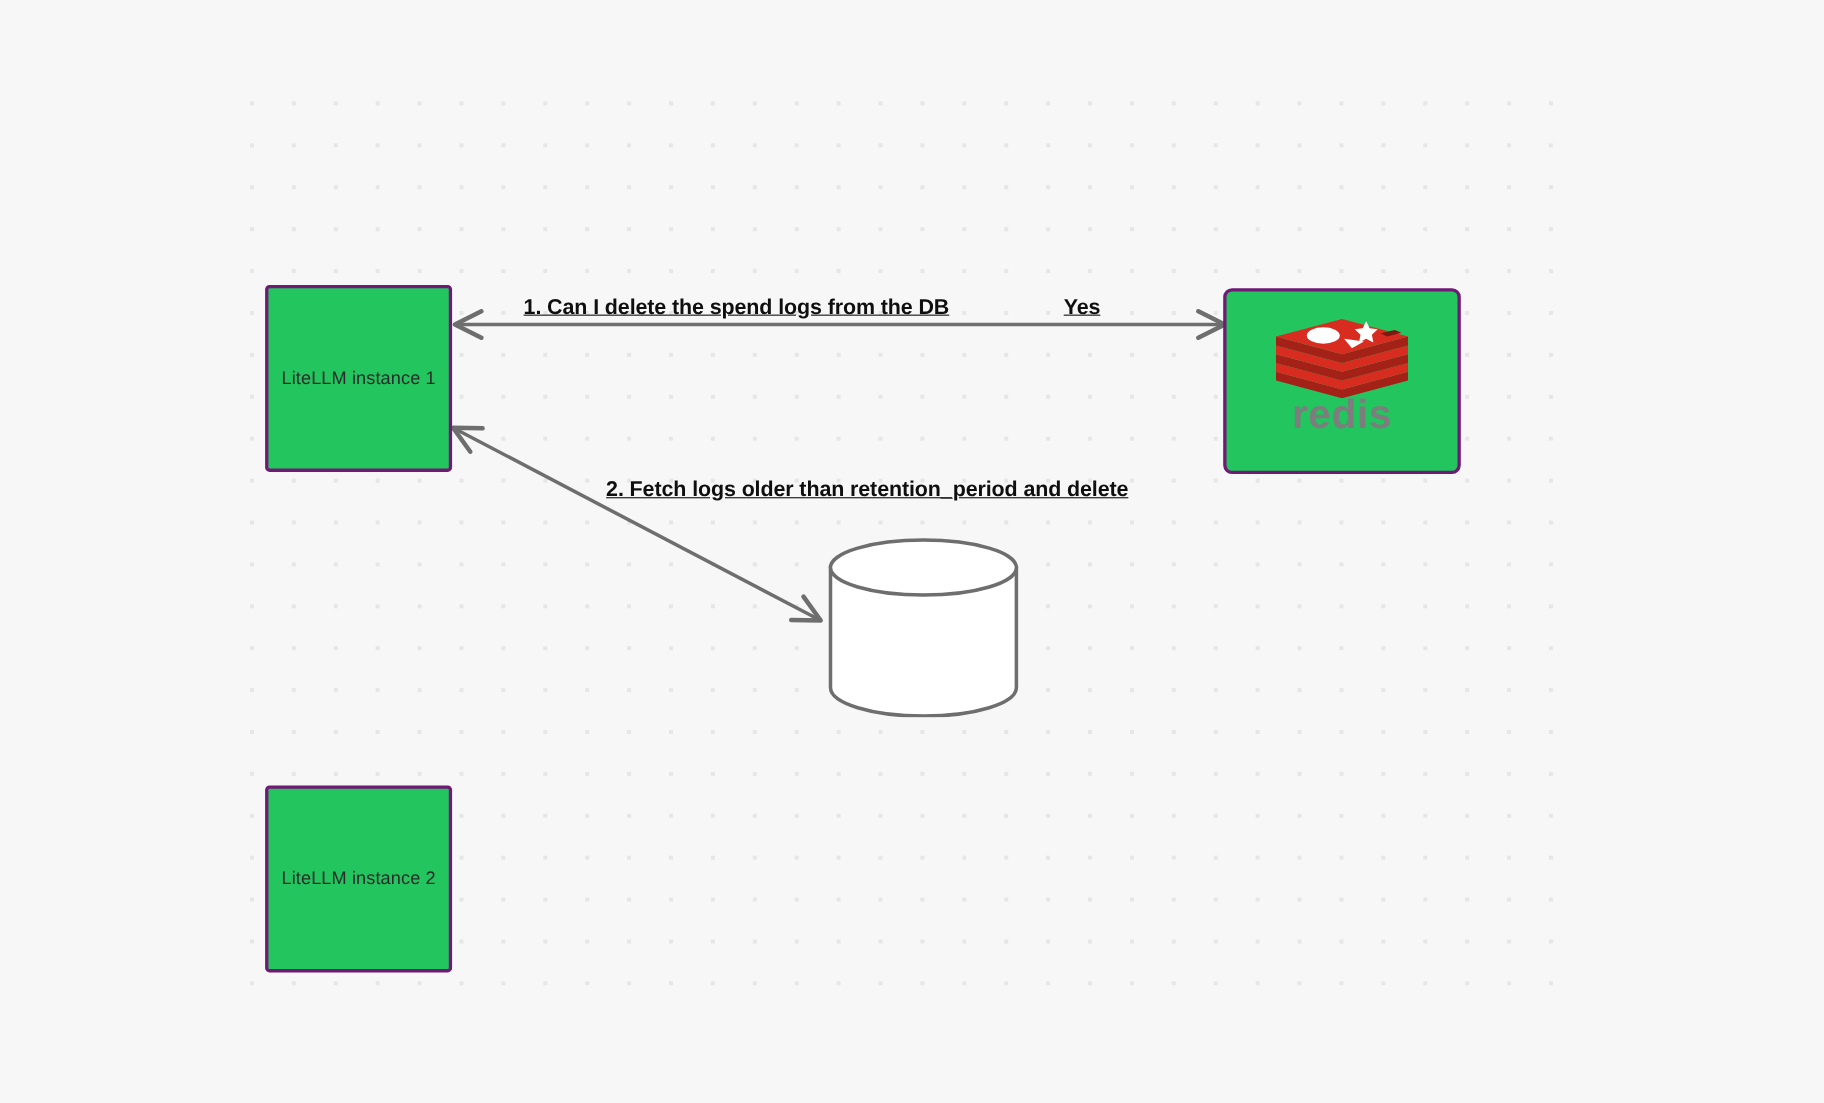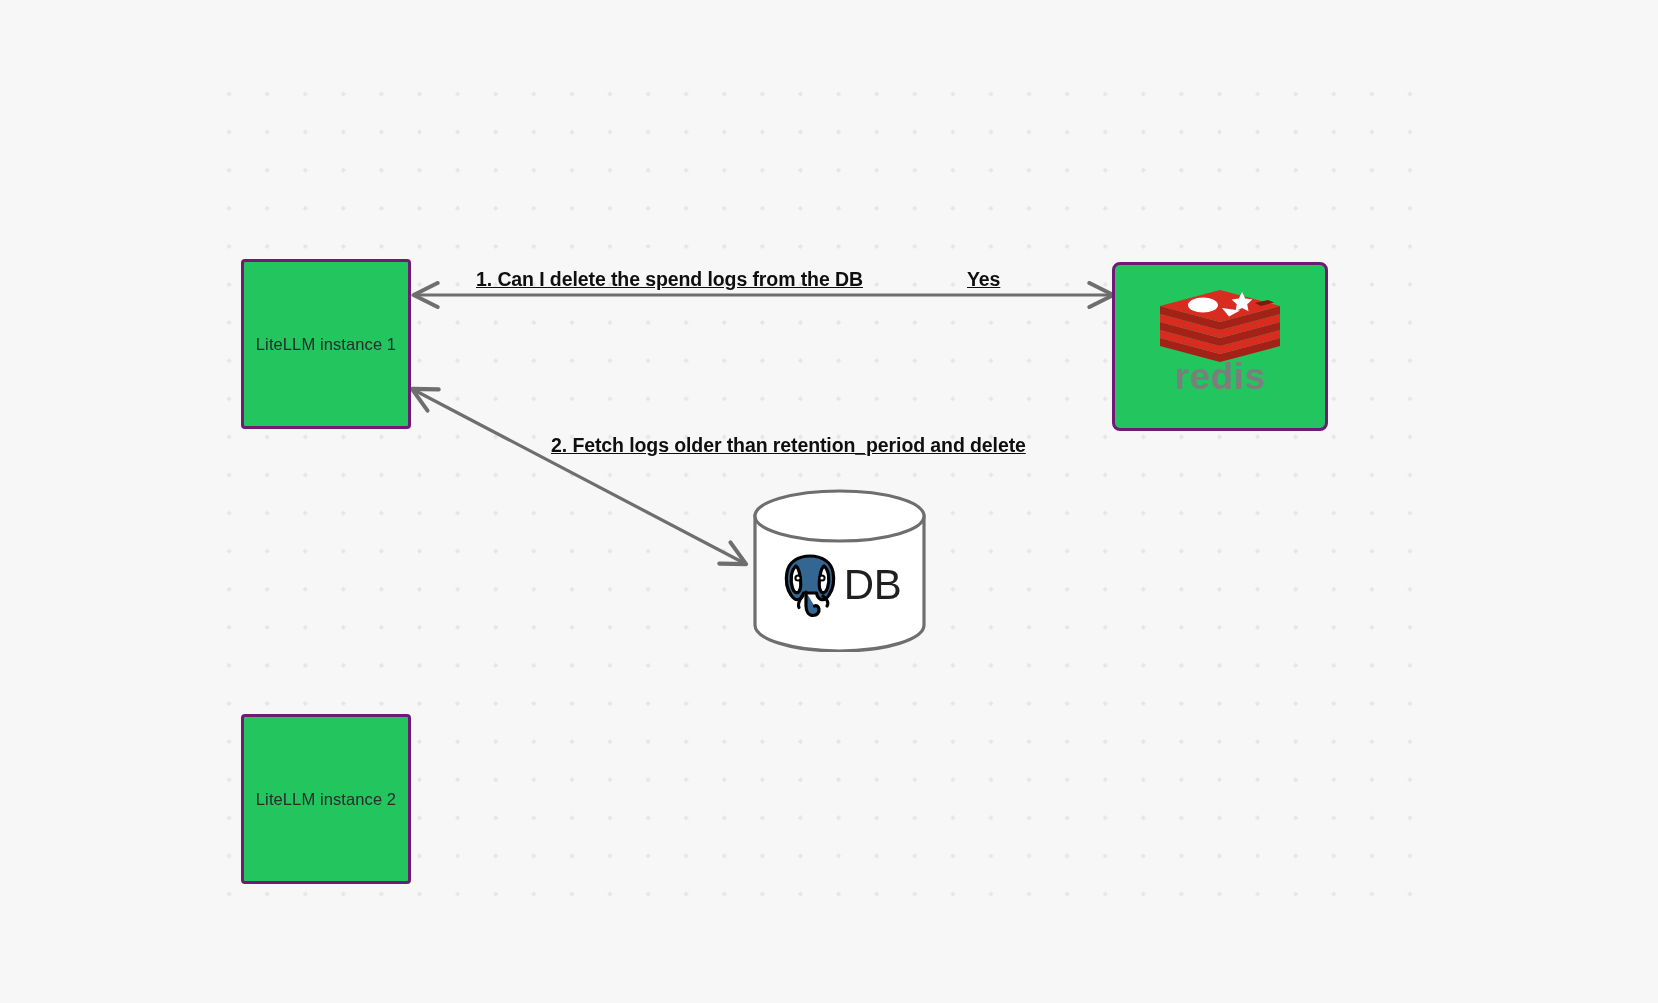--- a/index.html
+++ b/index.html
@@ -202,57 +202,20 @@
   </div>
 
   <div id="node-db">
     <svg class="cyl-svg" width="175" height="163" viewBox="0 0 175 163" xmlns="http://www.w3.org/2000/svg">
 
       <path d="M3 27 L3 136 A 84.5 26 0 0 0 172 136 L172 27 Z" fill="#ffffff" stroke="#6e6e6e" stroke-width="3.2"></path>
 
       <ellipse cx="87.5" cy="27" rx="84.5" ry="25" fill="#ffffff" stroke="#6e6e6e" stroke-width="3.2"></ellipse>
     </svg>
 
-    <div class="db-content">
-
-      <svg width="64" height="66" viewBox="0 0 64 66" xmlns="http://www.w3.org/2000/svg">
-        <g stroke="#000000" stroke-width="3.2" stroke-linejoin="round" stroke-linecap="round" fill="#336791">
-
-          <path d="M32 4
-                   C 20 4, 11 10, 9 20
-                   C 7.5 28, 9 37, 13 43
-                   C 15.5 47, 19 48.5, 22 47
-                   C 24 46, 25 43.5, 25.5 41
-                   L 38.5 41
-                   C 39 43.5, 40 46, 42 47
-                   C 45 48.5, 48.5 47, 51 43
-                   C 55 37, 56.5 28, 55 20
-                   C 53 10, 44 4, 32 4 Z"></path>
-
-          <path d="M18 14 C 13 18, 12 28, 14.5 36 C 16 40.5, 19 42, 21 39.5
-                   C 23 37, 23 30, 22 24 C 21.2 19, 20 15.5, 18 14 Z" fill="#ffffff"></path>
-
-          <path d="M46 14 C 51 18, 52 28, 49.5 36 C 48 40.5, 45 42, 43 39.5
-                   C 41 37, 41 30, 42 24 C 42.8 19, 44 15.5, 46 14 Z" fill="#ffffff"></path>
-
-          <path d="M28 40 L28 54 C 28 60, 31 63.5, 35 63.5
-                   C 39 63.5, 41.5 60.5, 41 57
-                   C 40.6 54.5, 38.5 53, 36.5 54" fill="#336791"></path>
-
-          <circle cx="20" cy="26" r="2.6" fill="#ffffff" stroke="#000000" stroke-width="2"></circle>
-
-          <circle cx="44" cy="26" r="2.6" fill="#ffffff" stroke="#000000" stroke-width="2"></circle>
-
-          <path d="M24 44 C 21 49, 19.5 53, 21 55.5" fill="none"></path>
-
-          <path d="M45 44 C 49 47, 51 51, 49 54" fill="none"></path>
-        </g>
-      </svg>
-      <span class="db-text">DB</span>
-    </div>
   </div>
 
   <div class="edge-label" id="label-step-1">1.  Can I delete the spend logs from the DB</div>
 
   <div class="edge-label" id="label-step-1-answer">Yes</div>
 
   <div class="edge-label" id="label-step-2">2.  Fetch logs older than retention_period and delete</div>
 
 </div>
 

